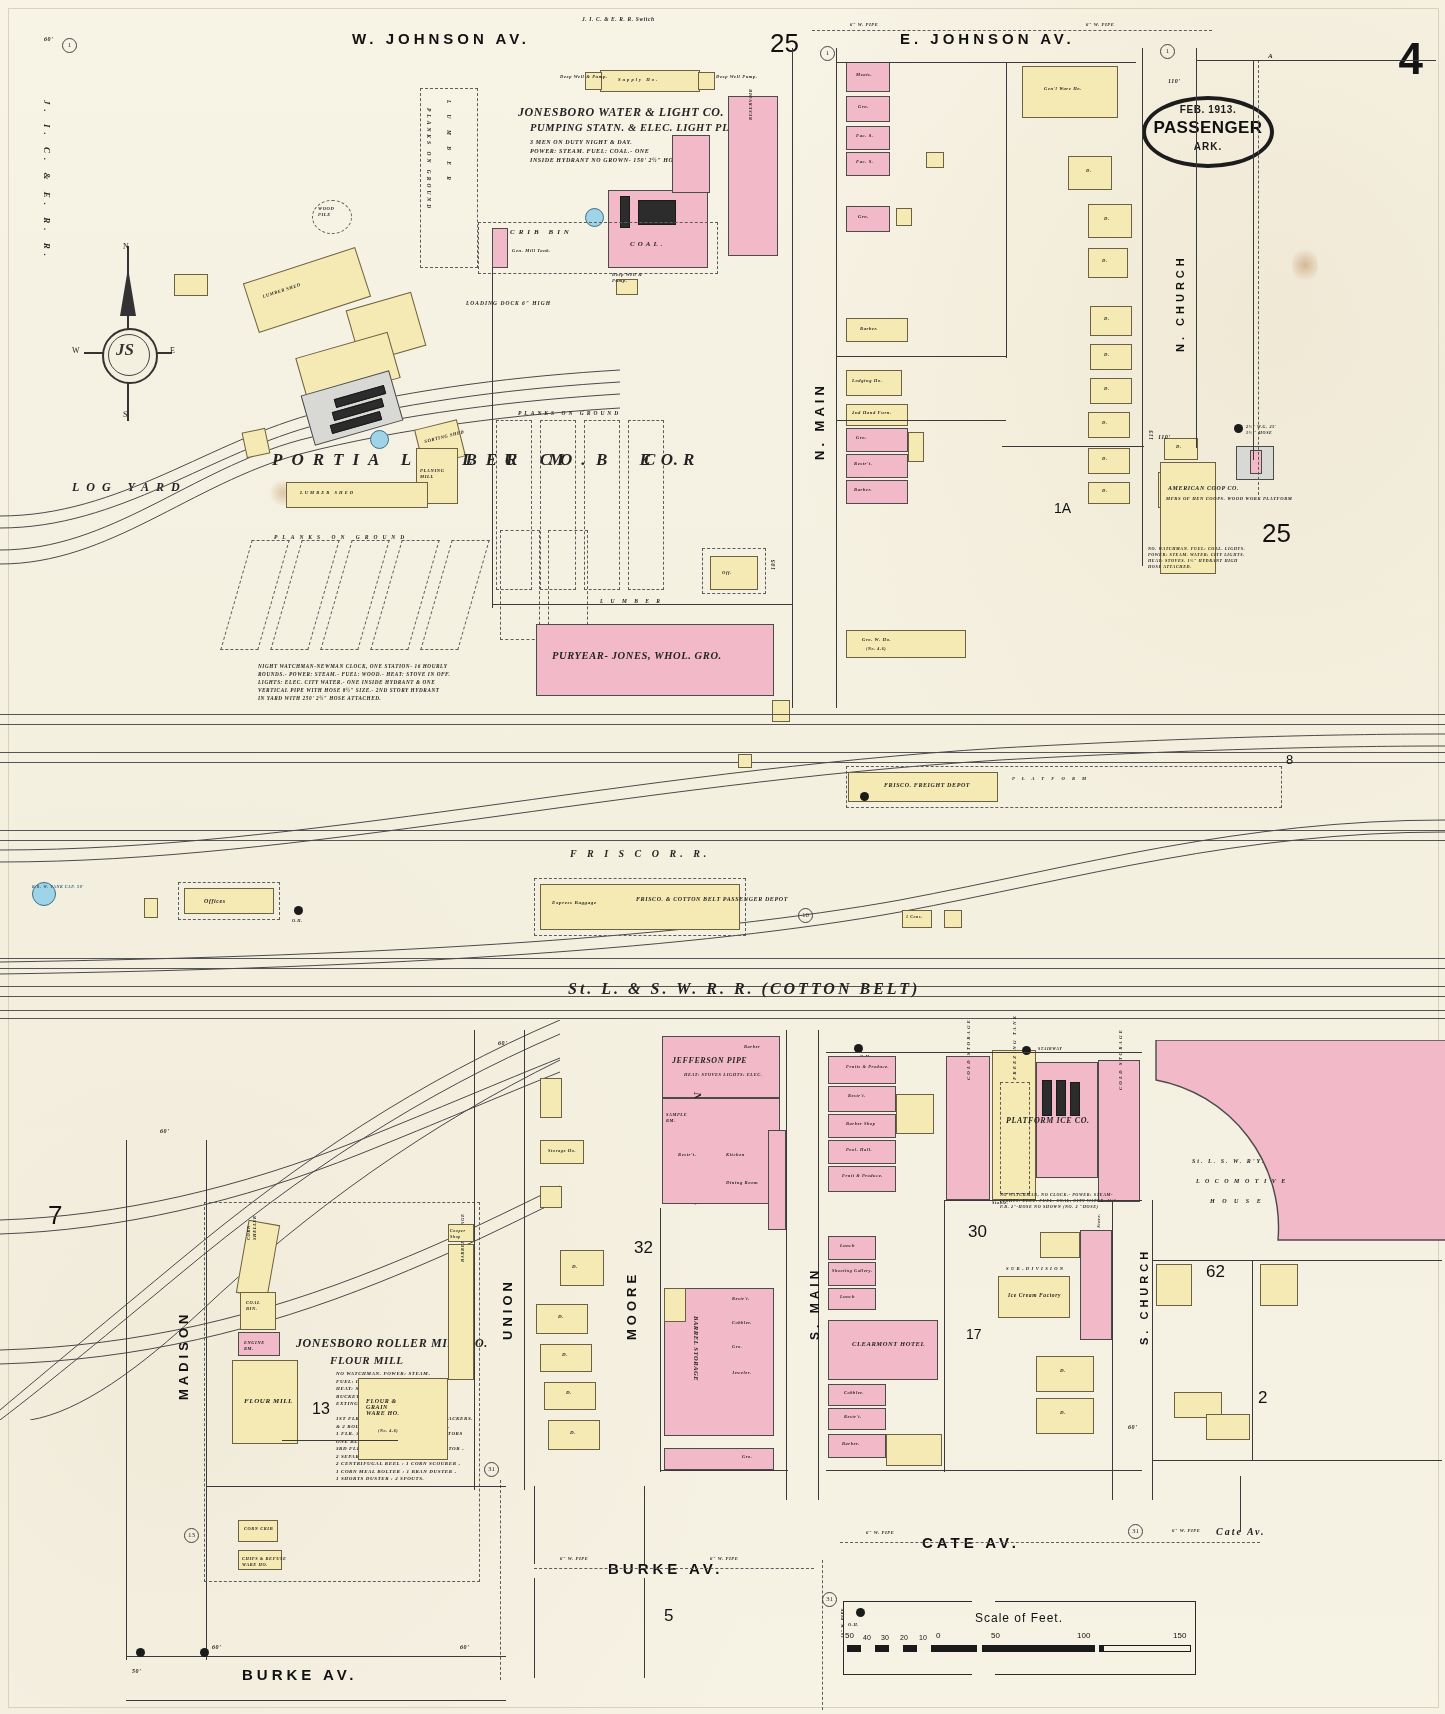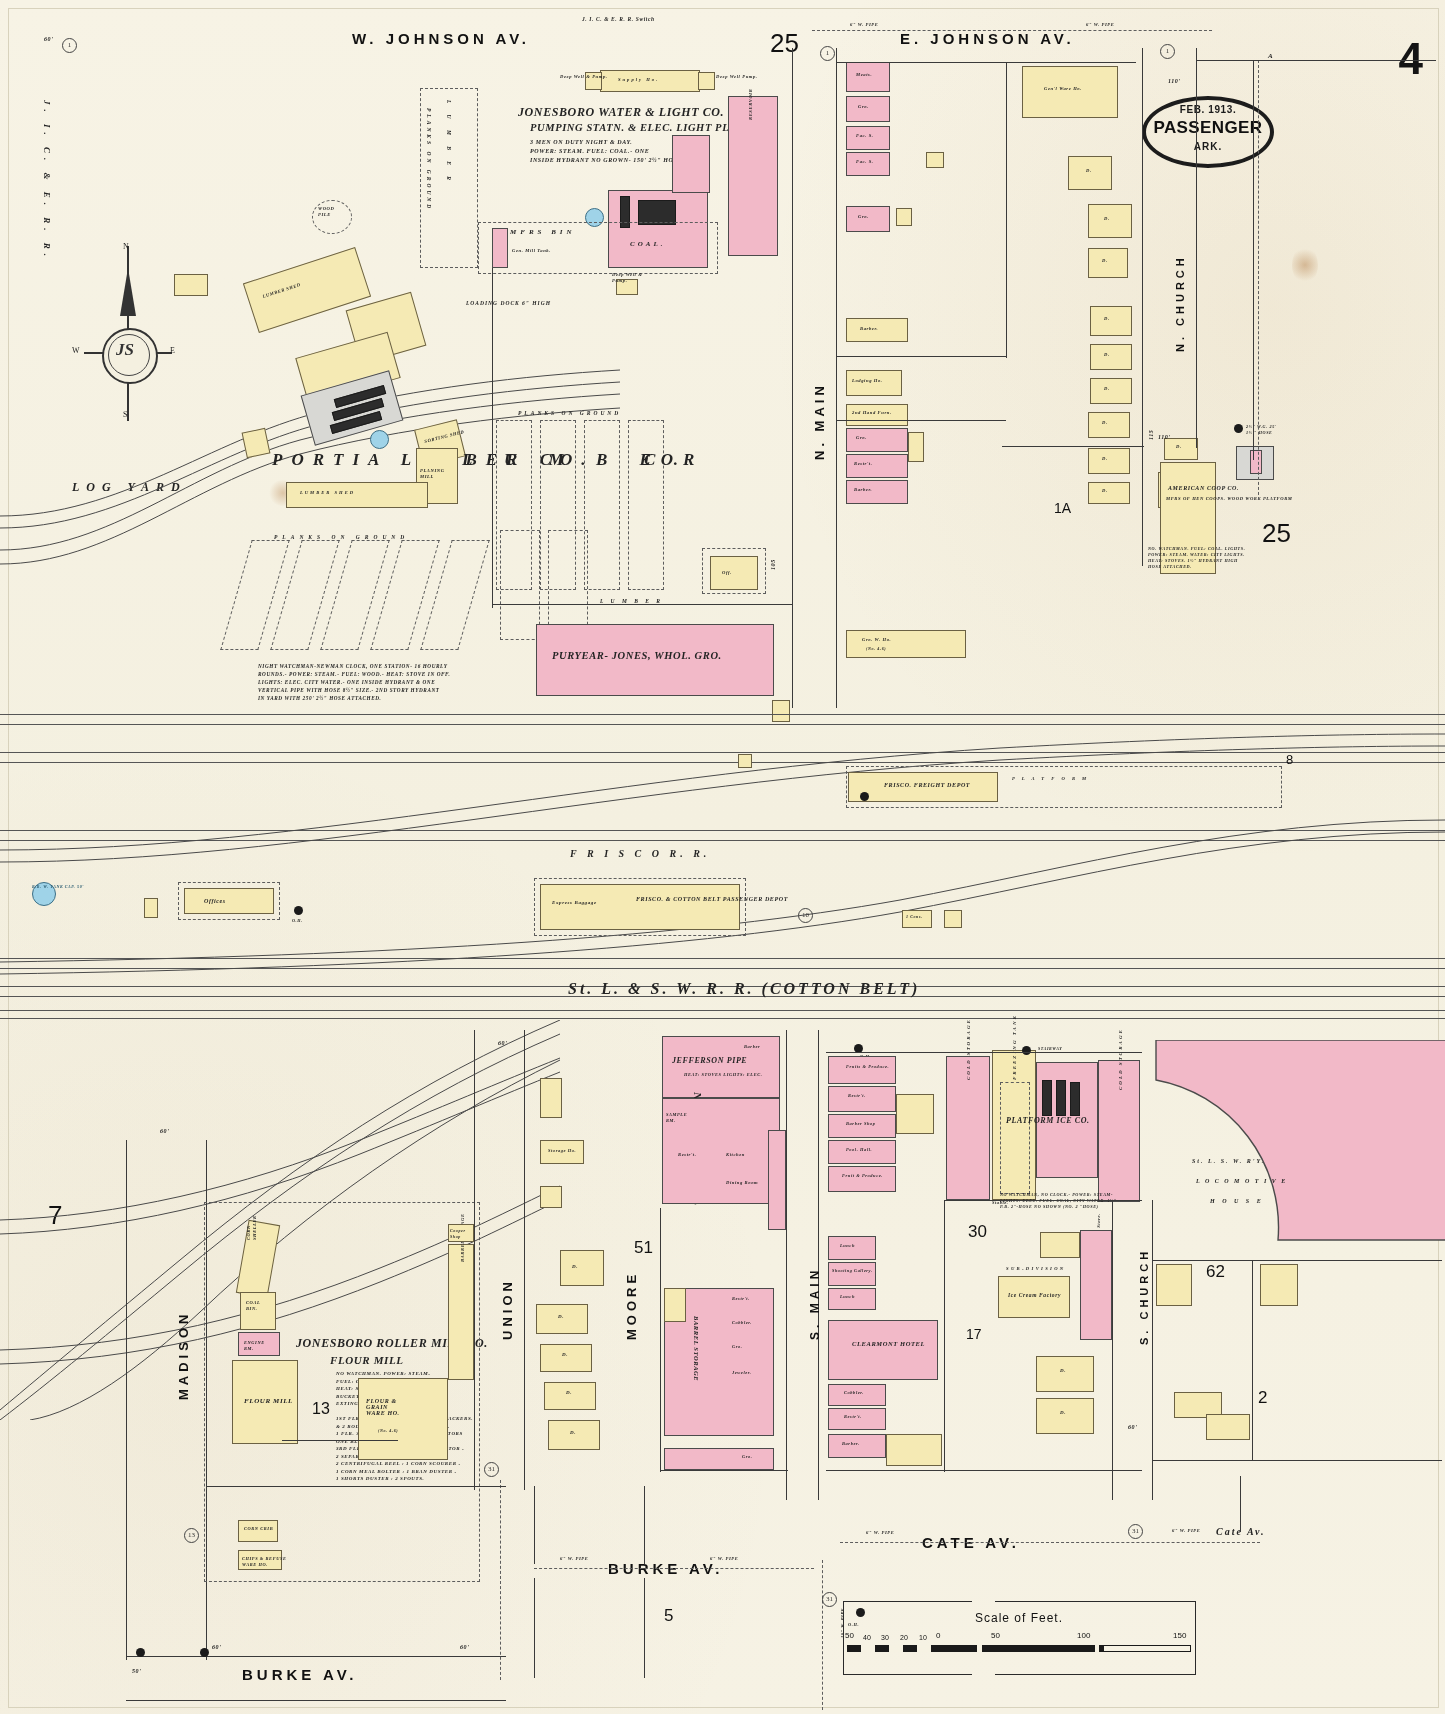--- a/index.html
+++ b/index.html
@@ -161,21 +161,21 @@
 
   <div class="blk bldg-pink" style="left:608px;top:190px;width:100px;height:78px;"></div>
   <div class="blk bldg-pink" style="left:672px;top:135px;width:38px;height:58px;"></div>
   <div class="blk bldg-pink" style="left:728px;top:96px;width:50px;height:160px;"></div>
   <div class="lbl xtiny hand" style="left:748px;top:120px;transform:rotate(-90deg);transform-origin:0 0;">RESERVOIR</div>
   <div class="blk bldg-dark" style="left:620px;top:196px;width:10px;height:32px;"></div>
   <div class="blk bldg-dark" style="left:638px;top:200px;width:38px;height:25px;"></div>
   <div class="wtank" style="left:585px;top:208px;"></div>
   <div class="blk bldg-yellow" style="left:616px;top:279px;width:22px;height:16px;"></div>
   <div class="blk bldg-pink" style="left:492px;top:228px;width:16px;height:40px;"></div>
-  <div class="lbl sm hand" style="left:510px;top:228px;letter-spacing:4px;">MFRS BIN</div>
+  <div class="lbl sm hand" style="left:510px;top:228px;letter-spacing:4px;">CRIB BIN</div>
   <div class="lbl sm hand" style="left:630px;top:240px;letter-spacing:3px;">COAL.</div>
   <div class="lbl xtiny hand" style="left:512px;top:248px;">Gen. Mill Tank.</div>
   <div class="dash-out" style="left:478px;top:222px;width:240px;height:52px;"></div>
   <div class="lbl xtiny hand" style="left:612px;top:272px;">Deep Well &amp;<br>Pump.</div>
 
   <div class="lbl tiny hand" style="left:466px;top:300px;letter-spacing:1px;">LOADING DOCK 6" HIGH</div>
   <div class="dash-out" style="left:420px;top:88px;width:58px;height:180px;"></div>
   <div class="lbl tiny hand" style="left:452px;top:100px;transform:rotate(90deg);transform-origin:0 0;letter-spacing:5px;">L U M B E R</div>
   <div class="lbl tiny hand" style="left:432px;top:108px;transform:rotate(90deg);transform-origin:0 0;letter-spacing:3px;">PLANKS ON GROUND</div>
 
@@ -469,21 +469,21 @@
   <div class="blk bldg-yellow" style="left:560px;top:1250px;width:44px;height:36px;"></div>
   <div class="lbl xtiny hand" style="left:572px;top:1264px;font-size:5px;">D.</div>
   <div class="blk bldg-yellow" style="left:536px;top:1304px;width:52px;height:30px;"></div>
   <div class="lbl xtiny hand" style="left:558px;top:1314px;font-size:5px;">D.</div>
   <div class="blk bldg-yellow" style="left:540px;top:1344px;width:52px;height:28px;"></div>
   <div class="lbl xtiny hand" style="left:562px;top:1352px;font-size:5px;">D.</div>
   <div class="blk bldg-yellow" style="left:544px;top:1382px;width:52px;height:28px;"></div>
   <div class="lbl xtiny hand" style="left:566px;top:1390px;font-size:5px;">D.</div>
   <div class="blk bldg-yellow" style="left:548px;top:1420px;width:52px;height:30px;"></div>
   <div class="lbl xtiny hand" style="left:570px;top:1430px;font-size:5px;">D.</div>
-  <div class="bignum" style="left:634px;top:1238px;font-size:17px;">51</div>
+  <div class="bignum" style="left:634px;top:1238px;font-size:17px;">32</div>
 
   <div class="blk bldg-pink" style="left:664px;top:1288px;width:110px;height:148px;"></div>
   <div class="lbl hand" style="left:700px;top:1316px;font-size:6.5px;transform:rotate(90deg);transform-origin:0 0;">BARREL STORAGE</div>
   <div class="lbl xtiny hand" style="left:732px;top:1296px;font-size:4.4px;">Restr't.</div>
   <div class="lbl xtiny hand" style="left:732px;top:1320px;font-size:4.4px;">Cobbler.</div>
   <div class="lbl xtiny hand" style="left:732px;top:1344px;font-size:4.4px;">Gro.</div>
   <div class="lbl xtiny hand" style="left:732px;top:1370px;font-size:4.4px;">Jeweler.</div>
   <div class="blk bldg-yellow" style="left:664px;top:1288px;width:22px;height:34px;"></div>
   <div class="lbl hand" style="left:788px;top:1140px;font-size:6.5px;transform:rotate(90deg);transform-origin:0 0;">CORN CRIB</div>
   <div class="blk bldg-pink" style="left:768px;top:1130px;width:18px;height:100px;"></div>

